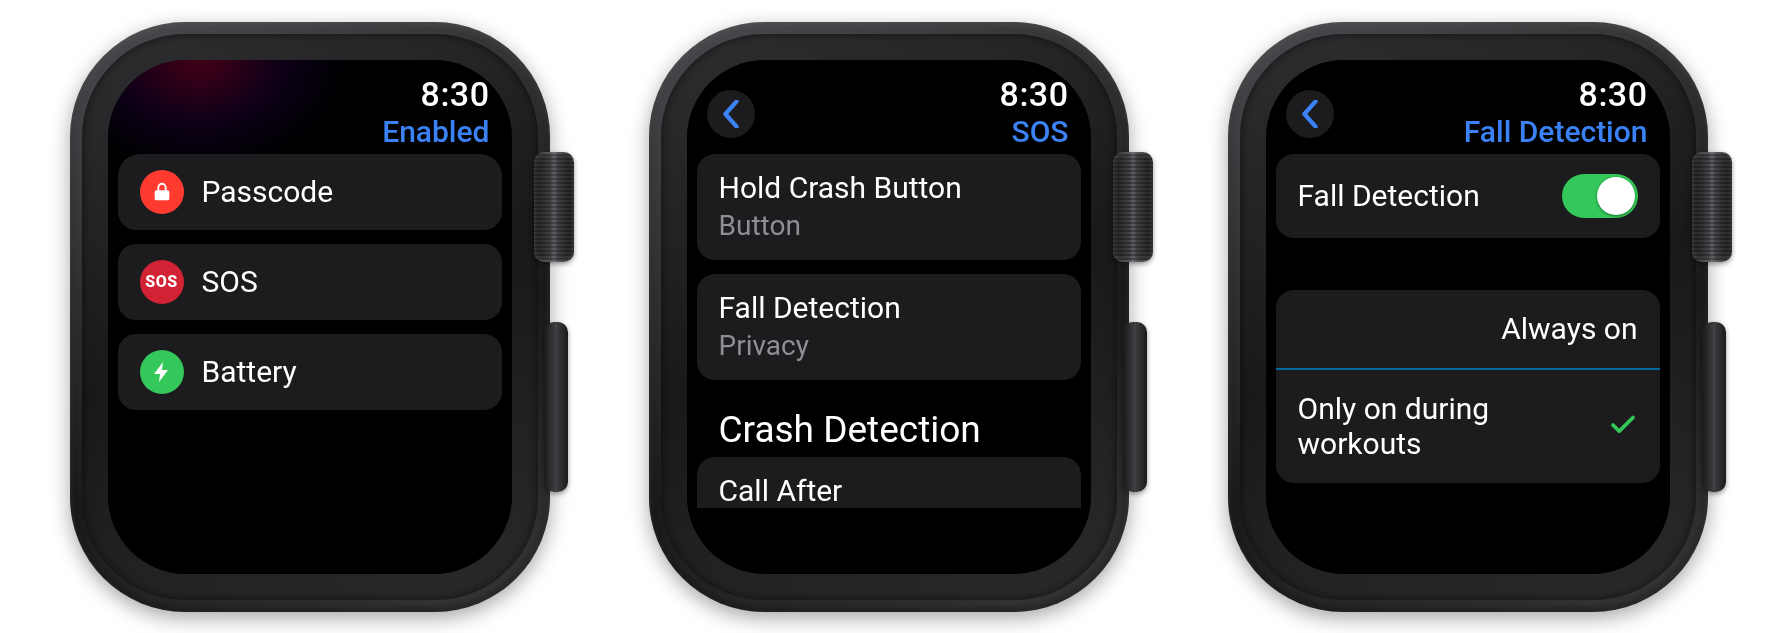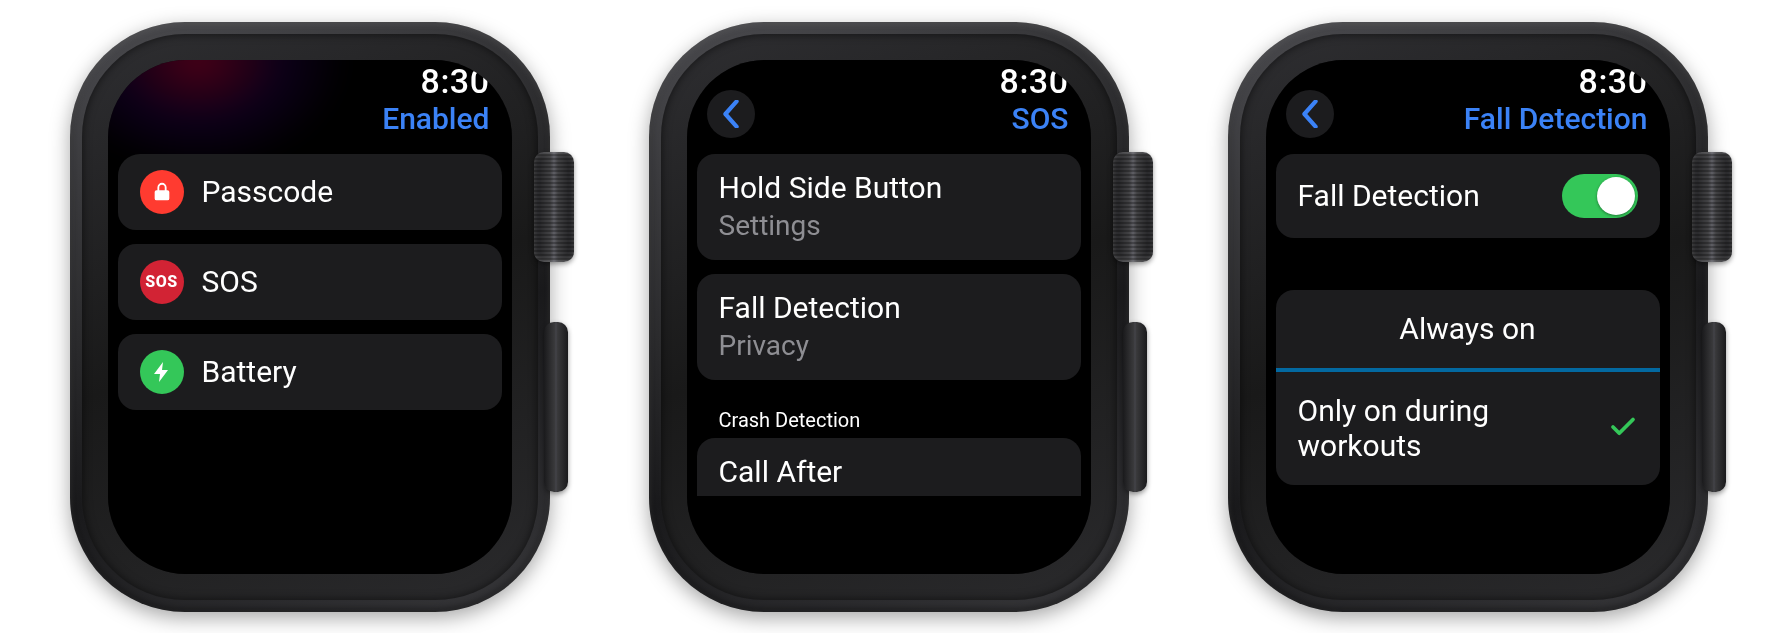--- a/index.html
+++ b/index.html
@@ -98,21 +98,21 @@
     top: -110px;
     left: -60px;
     width: 300px;
     height: 220px;
     background: radial-gradient(ellipse at center, rgba(255,0,80,0.28) 0%, rgba(60,0,120,0.2) 40%, rgba(0,0,0,0) 70%);
     filter: blur(10px);
     pointer-events: none;
   }
   .topbar {
     position: absolute;
-    top: 1px;
+    top: 14px;
     left: 0;
     right: 22px;
     height: 80px;
     display: flex;
     flex-direction: column;
     align-items: flex-end;
     justify-content: flex-start;
   }
   .time {
     font-size: 34px;
@@ -183,28 +183,28 @@
     font-size: 30px;
     font-weight: 400;
     color: var(--text);
   }
   .row2 .secondary {
     font-size: 28px;
     color: var(--text-dim);
     margin-top: 4px;
   }
   .section-header {
-    font-size: 20px;
+    font-size: 37px;
     color: var(--text);
     padding: 14px 22px 6px 22px;
   }
   .row-partial {
     background: var(--row-bg);
     border-radius: 18px 18px 0 0;
-    padding: 16px 22px 7px 22px;
+    padding: 16px 22px 0 22px;
   }
   .row-partial .primary {
     font-size: 30px;
     color: var(--text);
   }
   .toggle-row {
     background: var(--row-bg);
     border-radius: 18px;
     padding: 20px 22px;
     display: flex;
@@ -233,24 +233,24 @@
   .group3 {
     margin-top: 52px;
     background: var(--row-bg);
     border-radius: 18px;
     overflow: hidden;
   }
   .option {
     padding: 22px 22px;
     display: flex;
     align-items: center;
-    justify-content: center;
+    justify-content: flex-end;
     gap: 16px;
   }
-  .option + .option { border-top: 4px solid #0369a1; }
+  .option + .option { border-top: 2px solid #0369a1; }
   .option .primary {
     font-size: 30px;
     color: var(--text);
     line-height: 1.15;
   }
   .check { flex-shrink: 0; }
   
   .ic-red { background: #ff3b30; }
   .ic-red-dark { background: #d22334; }
   .ic-green { background: #34c759; }
@@ -313,22 +313,22 @@
         <svg viewBox="0 0 12 20">
             <path d="M10 1 2 10l8 9" stroke="#3b82f6" stroke-width="3" fill="none" stroke-linecap="round" stroke-linejoin="round"></path>
           </svg>
       </div>
       <div class="topbar">
         <div class="time">8:30</div>
         <div class="title">SOS</div>
       </div>
       <div class="content">
         <div class="row2">
-          <div class="primary">Hold Side Button</div>
-          <div class="secondary">Settings</div>
+          <div class="primary">Hold Crash Button</div>
+          <div class="secondary">Button</div>
         </div>
         <div class="row2">
           <div class="primary">Fall Detection</div>
           <div class="secondary">Privacy</div>
         </div>
         <div class="section-header">Crash Detection</div>
         <div class="row-partial">
           <div class="primary">Call After</div>
         </div>
       </div>

